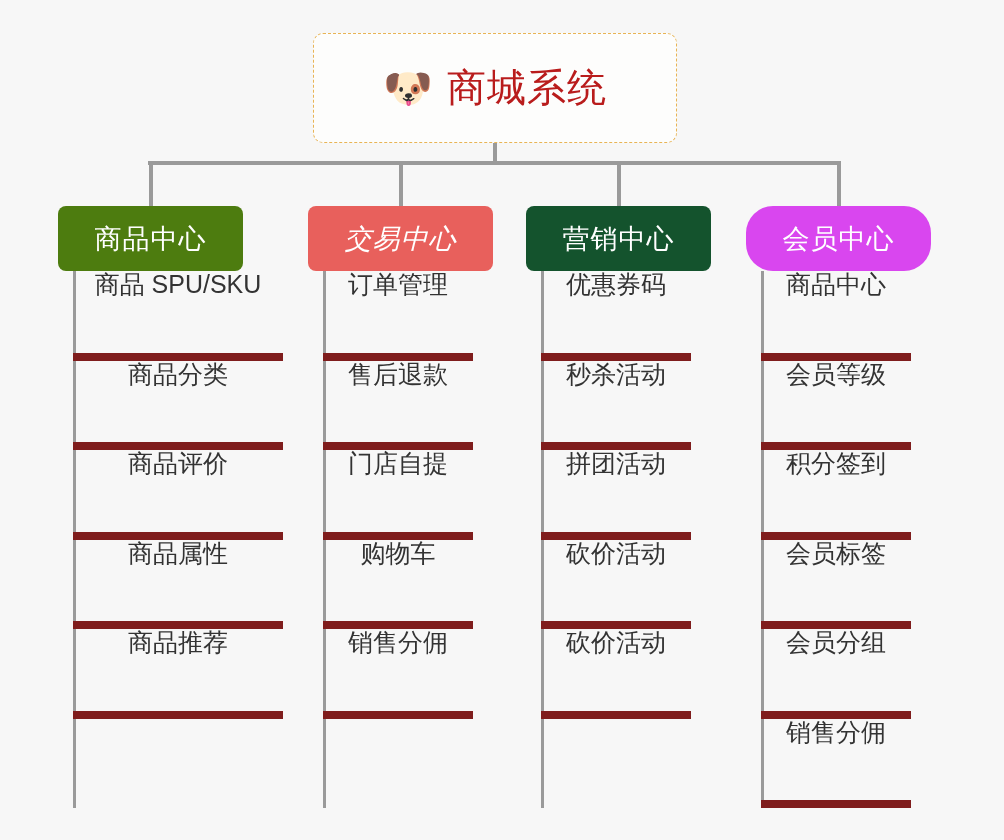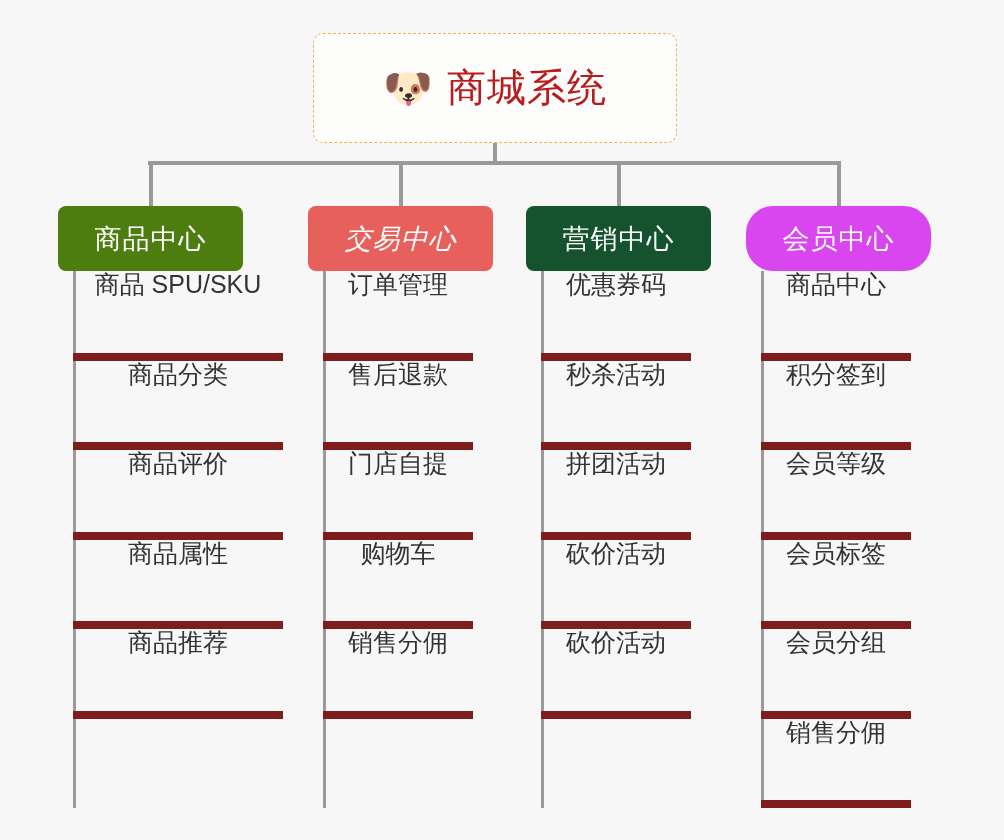--- a/index.html
+++ b/index.html
@@ -194,24 +194,24 @@
       </div>
       <div class="col-head" style="left: 746px; width: 185px; background: #d946ef; border-radius: 27px;">
         <span>会员中心</span>
       </div>
       <div class="leaf-col" style="left: 761px; width: 150px;">
         <div class="leaf-spine" style="height: 537px;"></div>
         <div class="leaf">
           <span class="leaf-label">商品中心</span>
         </div>
         <div class="leaf">
+          <span class="leaf-label">会员等级</span>
+        </div>
+        <div class="leaf">
           <span class="leaf-label">积分签到</span>
-        </div>
-        <div class="leaf">
-          <span class="leaf-label">会员等级</span>
         </div>
         <div class="leaf">
           <span class="leaf-label">会员标签</span>
         </div>
         <div class="leaf">
           <span class="leaf-label">会员分组</span>
         </div>
         <div class="leaf">
           <span class="leaf-label">销售分佣</span>
         </div>

